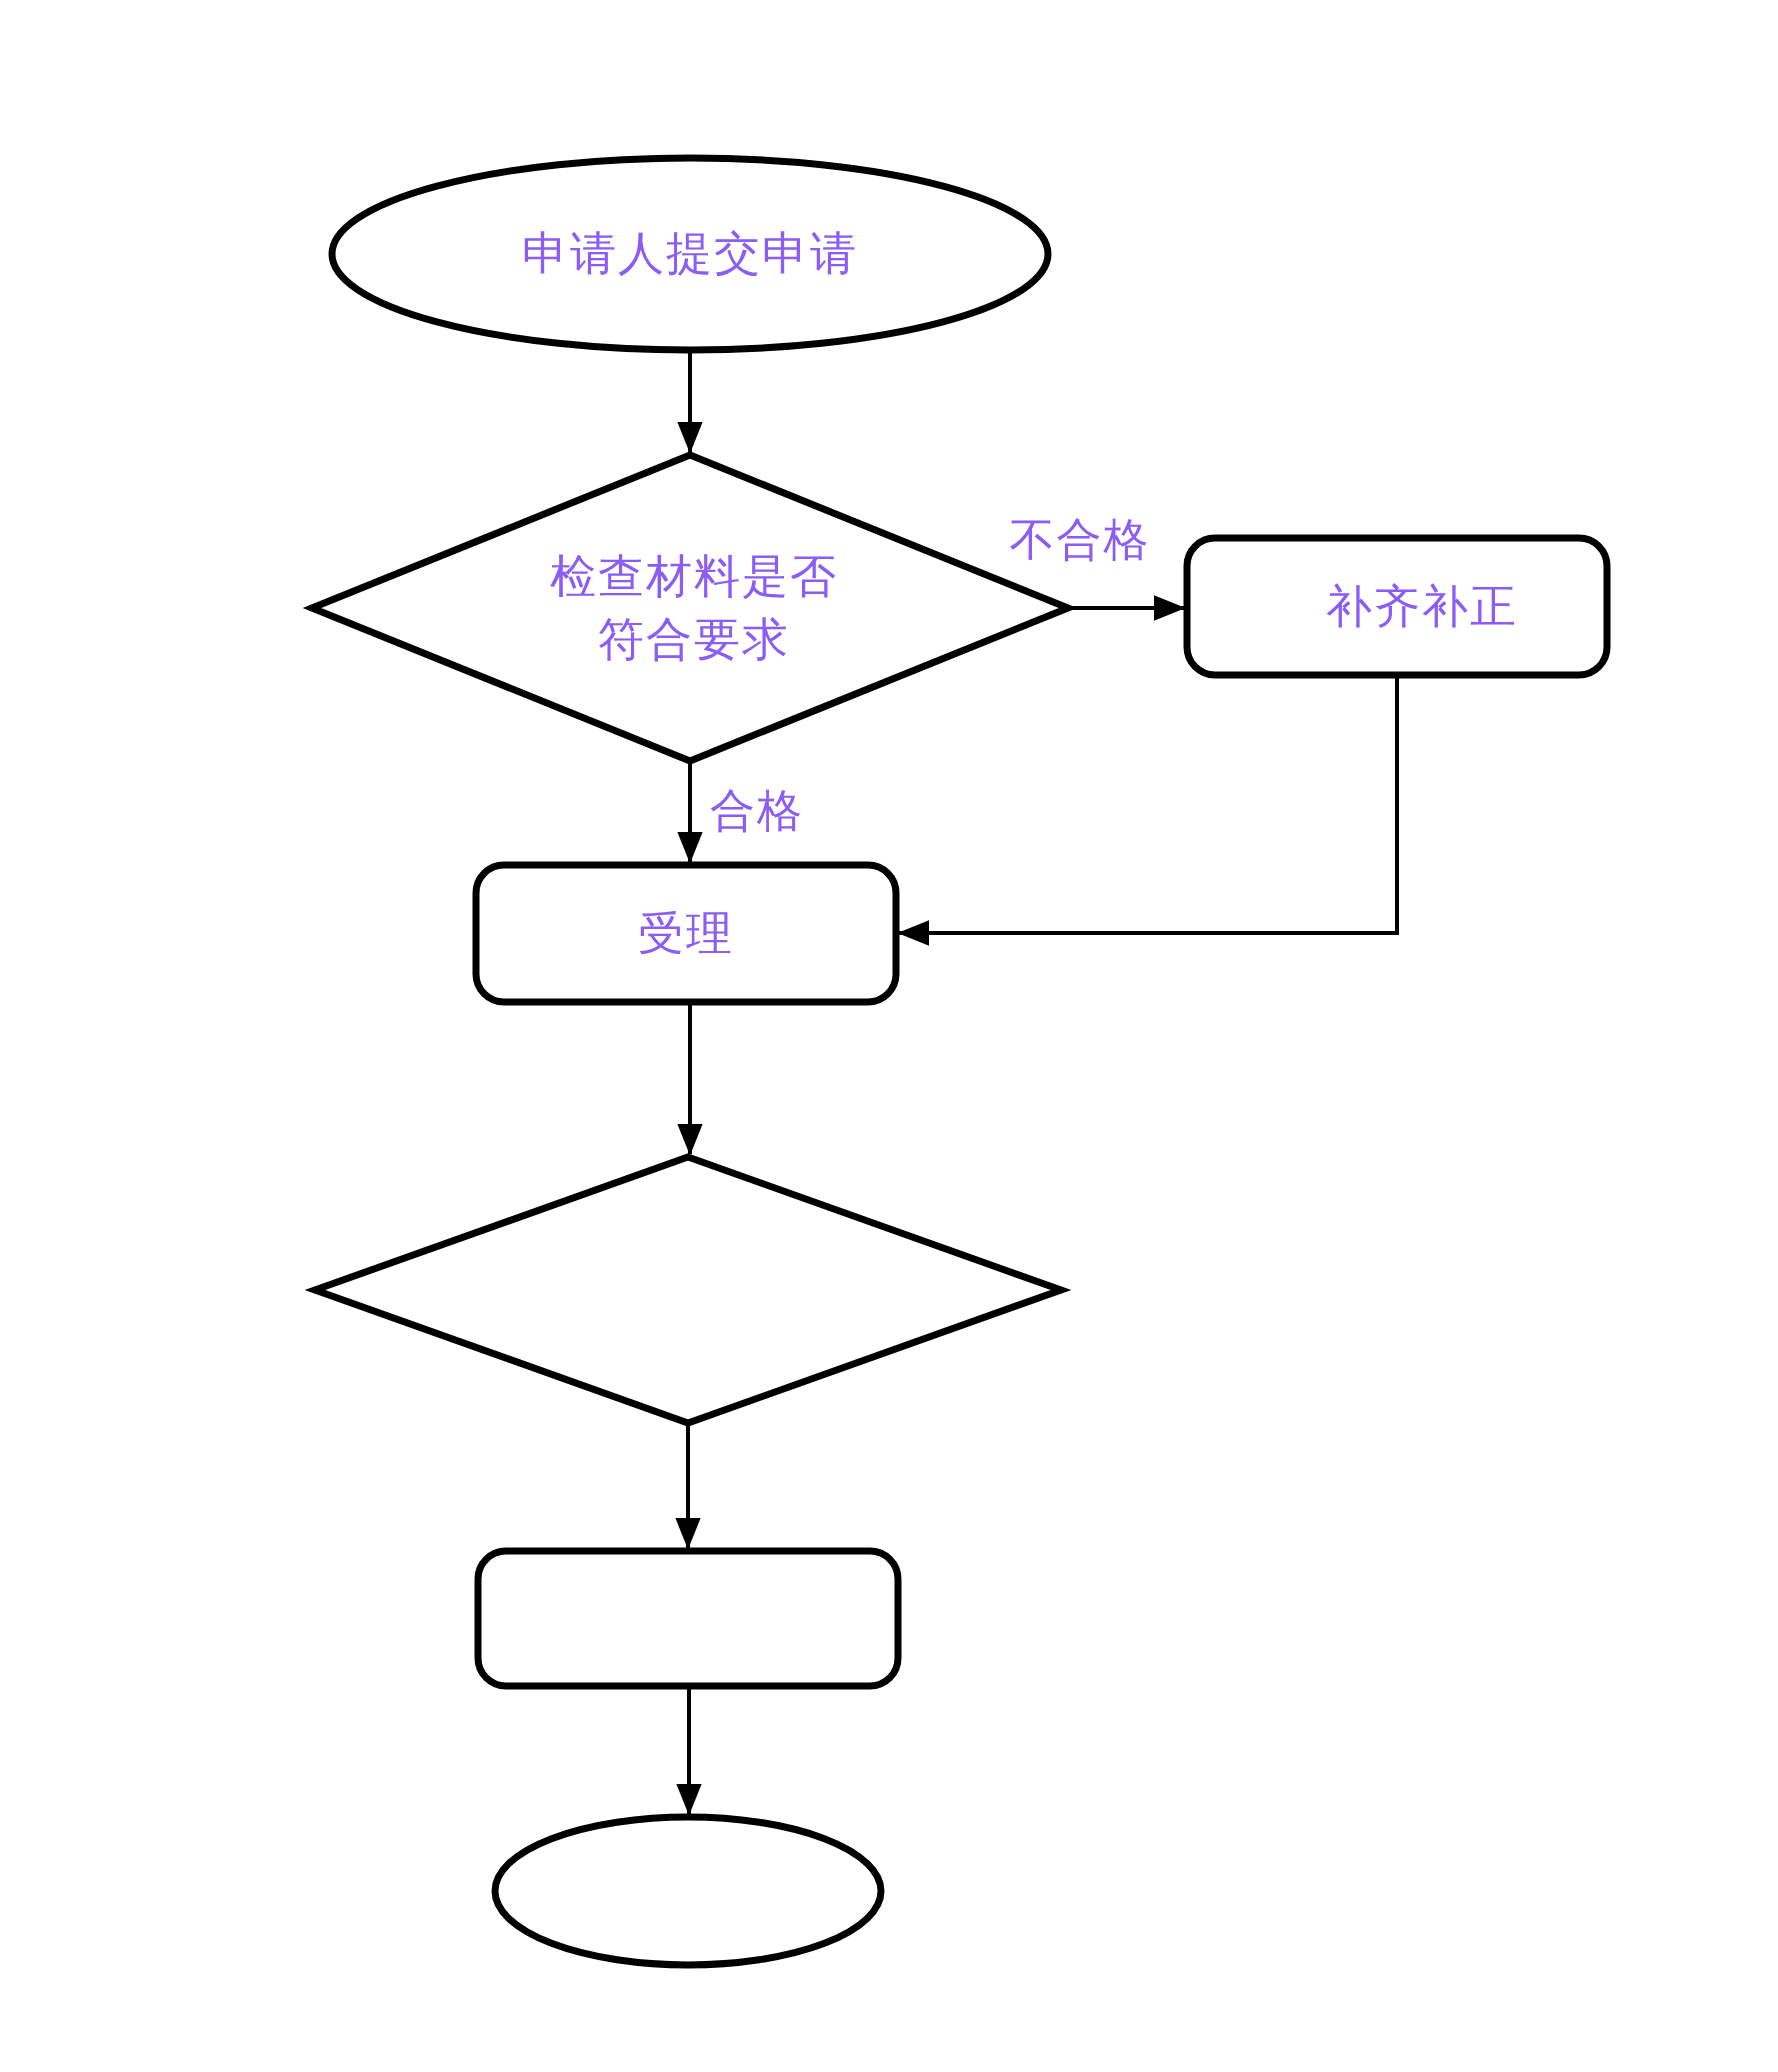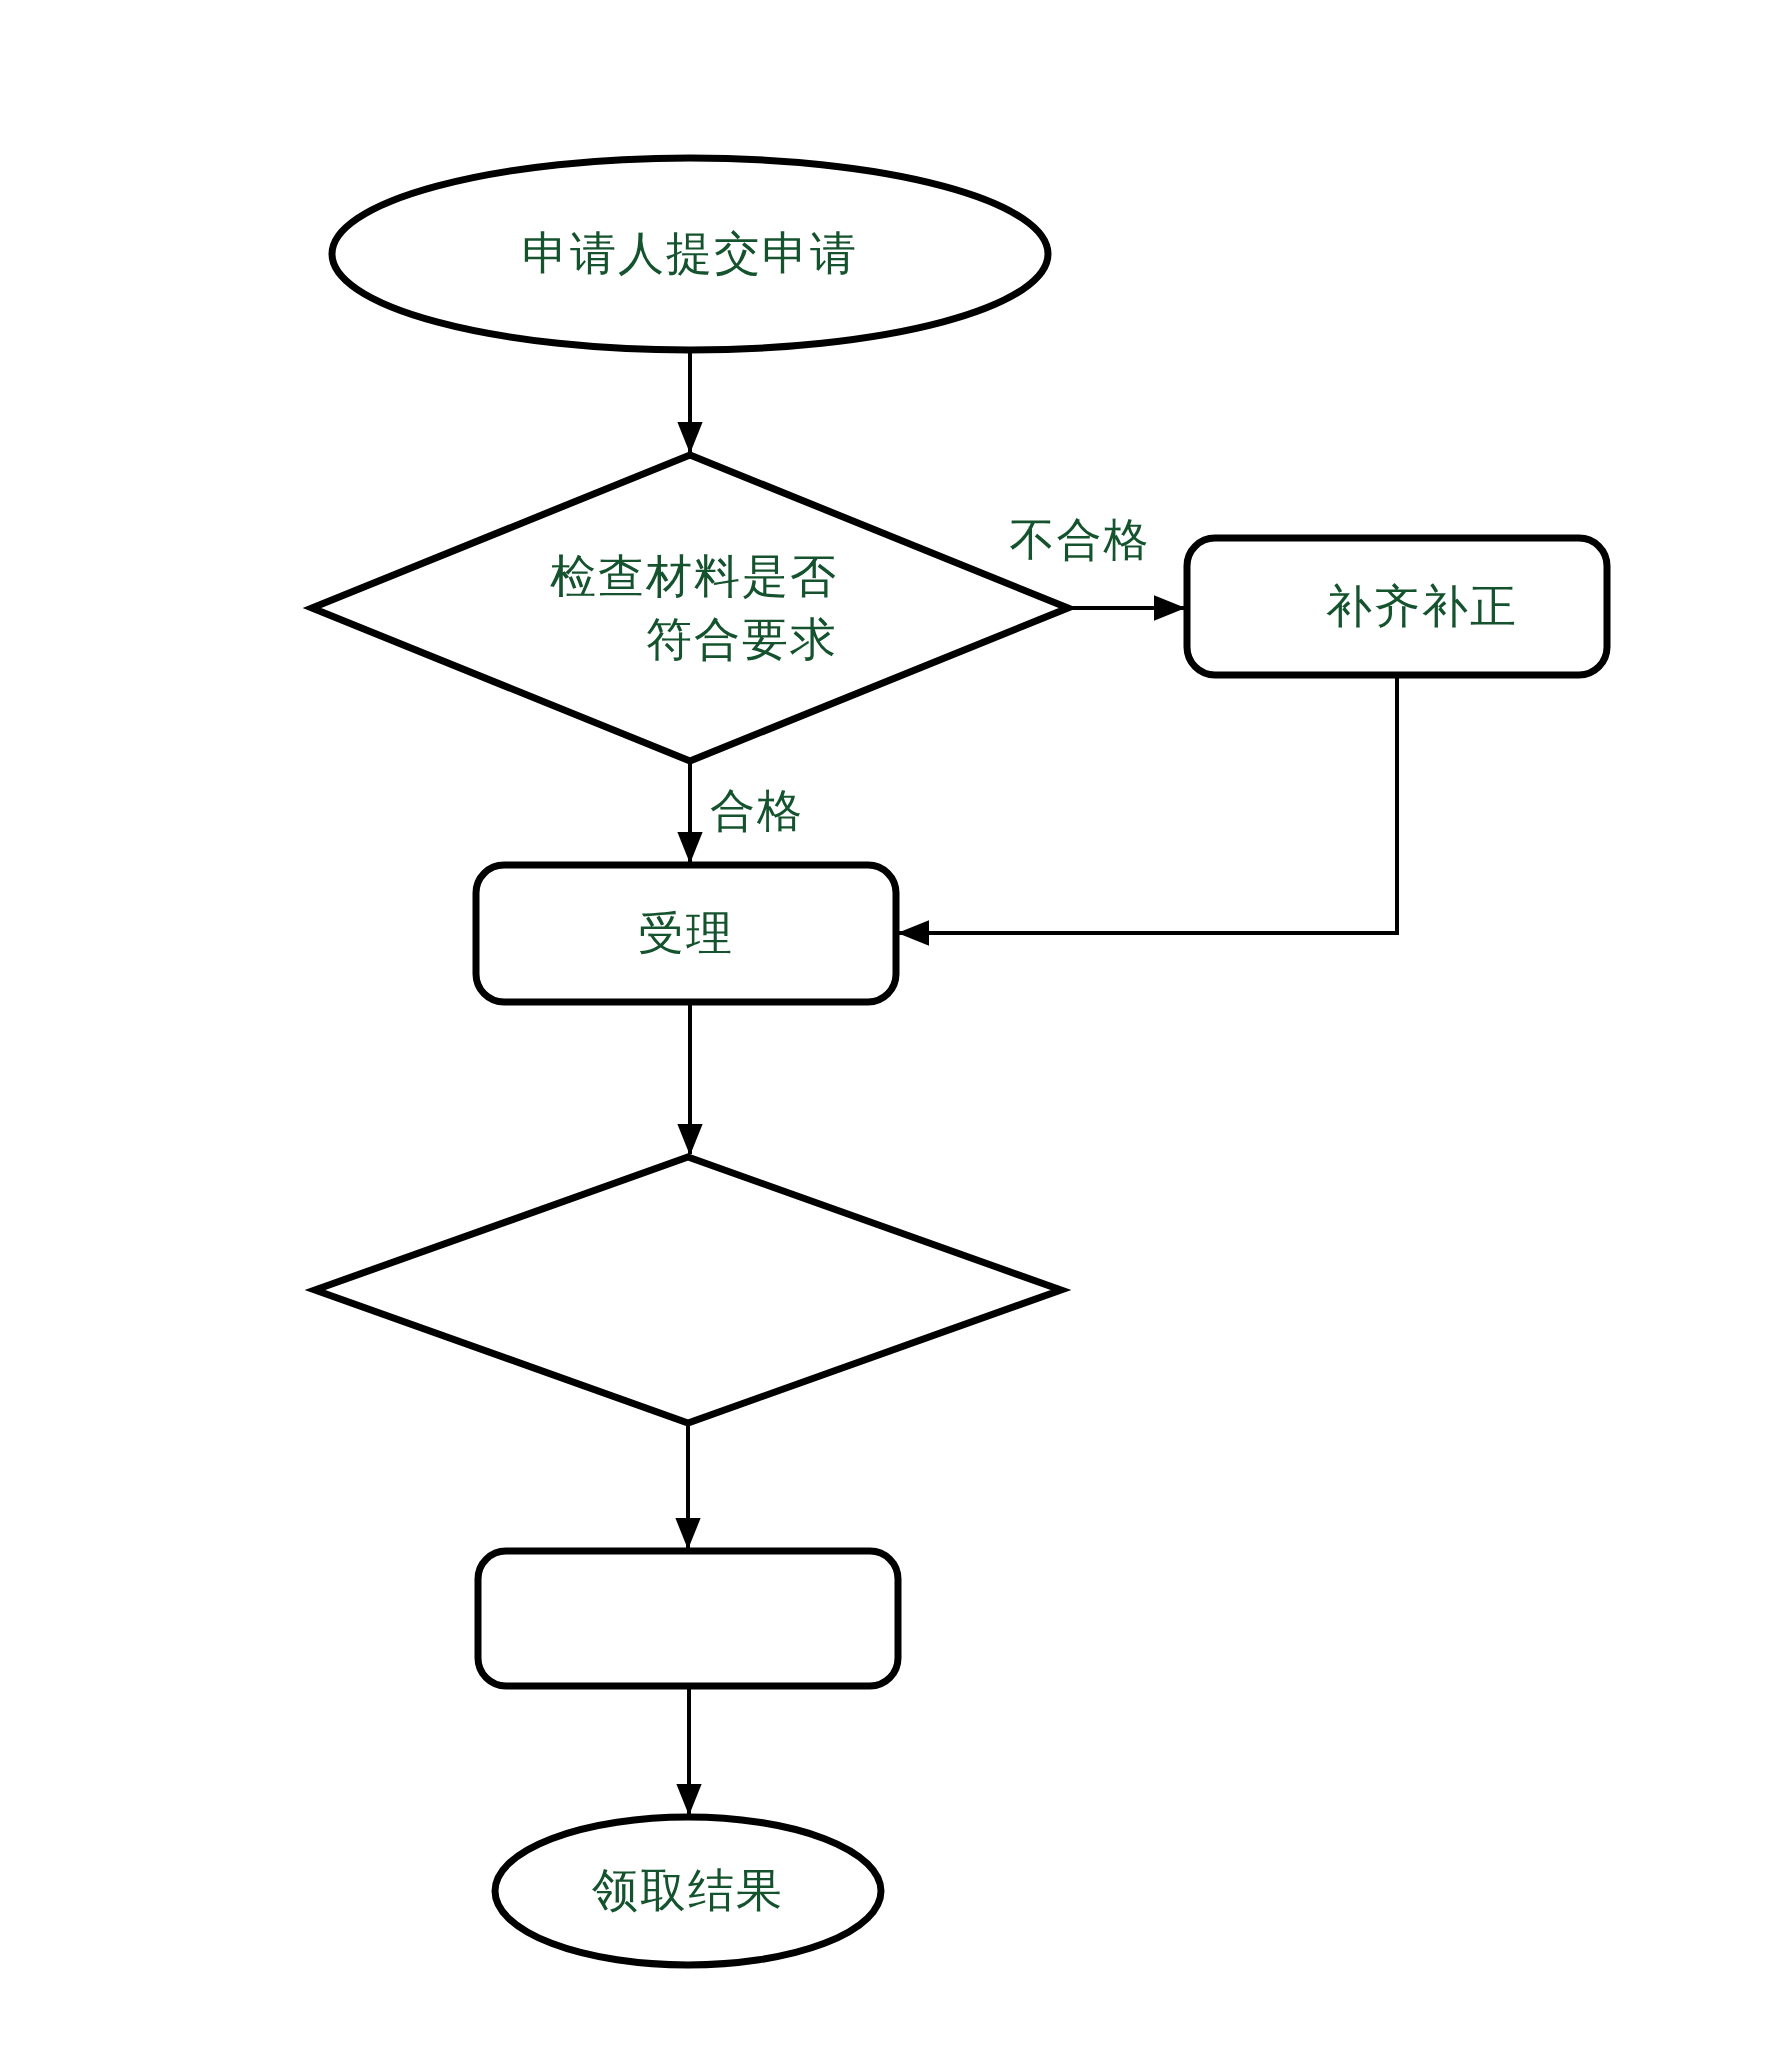--- a/index.html
+++ b/index.html
@@ -19,26 +19,26 @@
   .canvas svg {
     position: absolute;
     left: 0;
     top: 0;
   }
   .label {
     position: absolute;
     display: flex;
     align-items: center;
     justify-content: center;
-    text-align: right;
+    text-align: center;
     font-size: 46px;
     line-height: 1.38;
     white-space: pre-line;
     letter-spacing: 2px;
-    color: #14532d;
+    color: #8b5cf6;
   }
   .edge-label {
     font-size: 45px;
   }
 </style>
 </head>
 <body>
 
 <div class="canvas">
 
@@ -78,15 +78,14 @@
   <div class="label edge-label" style="left:960px; top:505px; width:240px; height:70px;">不合格</div>
 
   <div class="label" style="left:1212px; top:538px; width:420px; height:137px;">补齐补正</div>
 
   <div class="label edge-label" style="left:667px; top:776px; width:180px; height:70px;">合格</div>
 
   <div class="label" style="left:476px; top:865px; width:420px; height:137px;">受理</div>
 
 
 
-  <div class="label" style="left:495px; top:1817px; width:386px; height:148px;">领取结果</div>
 
 </div>
 
 </body></html>

